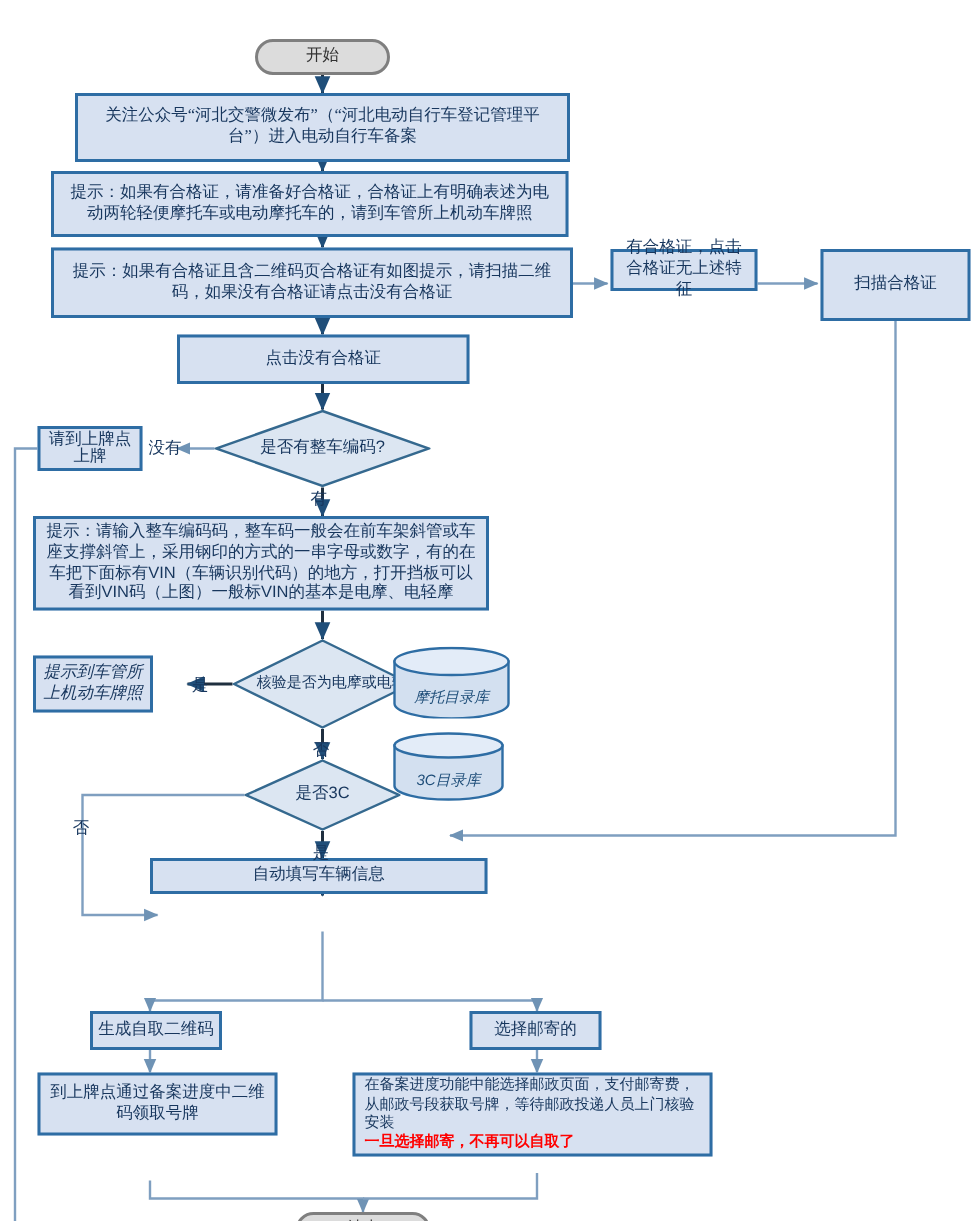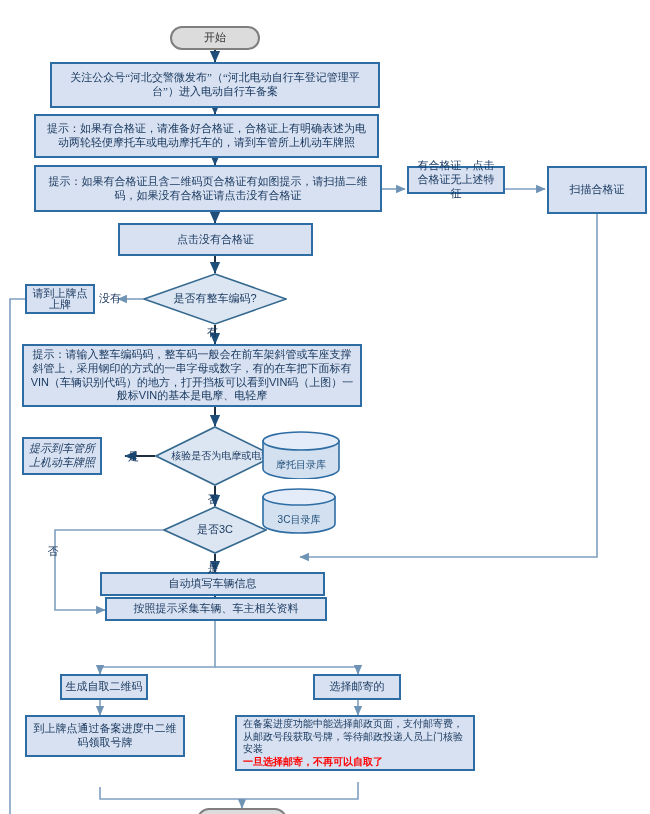--- a/index.html
+++ b/index.html
@@ -9,21 +9,21 @@
   svg.edges{position:absolute;left:0;top:0;width:650px;height:814px;}
   .node{position:absolute;box-sizing:border-box;display:flex;align-items:center;
         justify-content:center;text-align:center;color:#17365d;line-height:1.25;}
   .proc{background:#d7e1f1;border:2px solid #2e6da4;}
   .term{background:#dcdcdc;border:2px solid #7f7f7f;border-radius:16px;color:#333333;}
   .diamond-wrap{position:absolute;}
   .dlabel{position:absolute;left:0;top:0;width:100%;height:100%;display:flex;
           align-items:center;justify-content:center;text-align:right;color:#17365d;
           line-height:1.2;}
   .db-label{position:absolute;left:0;top:0;width:100%;height:100%;display:flex;
-          align-items:center;justify-content:center;text-align:center;color:#1f4e79;}
+          align-items:center;justify-content:center;text-align:center;color:#1f4e79;font-style:italic;}
   .elabel{position:absolute;color:#17365d;white-space:nowrap;}
   .elabel.vert{writing-mode:vertical-rl;text-orientation:upright;}
   .tip{justify-content:center;padding:2px 6px;}
   .tip p{margin:0;}
   .warn{color:#ff0000;font-weight:bold;}
   .leftalign{text-align:left;justify-content:flex-start;}
   .overflowbox{overflow:visible;}
 </style>
 </head>
 <body>
@@ -128,21 +128,21 @@
     <span style="display:block;width:64px;line-height:1.0;">请到上牌点上牌</span>
   </div>
 
   <div class="diamond-wrap" style="left:143px;top:251px;width:144px;height:52px;">
     <svg width="144" height="52" viewBox="0 0 144 52" xmlns="http://www.w3.org/2000/svg">
       <polygon points="72,1 143,26 72,51 1,26" fill="#dce6f2" stroke="#35698f" stroke-width="1.6"></polygon>
     </svg>
     <div class="dlabel" style="font-size:11px;">是否有整车编码?</div>
   </div>
 
-  <div class="node proc tip" style="left:22px;top:322px;width:340px;height:63px;font-size:11px;">
+  <div class="node proc tip" style="left:22px;top:322px;width:304px;height:63px;font-size:11px;">
     <span>提示：请输入整车编码码，整车码一般会在前车架斜管或车座支撑斜管上，采用钢印的方式的一串字母或数字，有的在车把下面标有VIN（车辆识别代码）的地方，打开挡板可以看到VIN码（上图）一般标VIN的基本是电摩、电轻摩</span>
   </div>
 
   <div class="node proc" style="left:22px;top:415px;width:80px;height:38px;font-size:11px;font-style:italic;">
     <span>提示到车管所上机动车牌照</span>
   </div>
 
   <div class="diamond-wrap" style="left:155px;top:404px;width:120px;height:60px;">
     <svg width="120" height="60" viewBox="0 0 120 60" xmlns="http://www.w3.org/2000/svg">
       <polygon points="60,1 119,30 60,59 1,30" fill="#dce6f2" stroke="#35698f" stroke-width="1.6"></polygon>
@@ -170,23 +170,20 @@
       <path d="M1,9 L1,36 A36,9 0 0 0 73,36 L73,9 Z" fill="#d3e0f0" stroke="#2e6da4" stroke-width="1.6"></path>
       <ellipse cx="37" cy="9" rx="36" ry="8" fill="#e3ecf8" stroke="#2e6da4" stroke-width="1.6"></ellipse>
     </svg>
     <div class="db-label" style="font-size:10px;padding-top:9px;">3C目录库</div>
   </div>
 
   <div class="node proc" style="left:100px;top:550px;width:225px;height:24px;font-size:11px;">
     <span>自动填写车辆信息</span>
   </div>
 
-  <div class="node proc" style="left:105px;top:575px;width:222px;height:24px;font-size:11px;">
-    <span>按照提示采集车辆、车主相关资料</span>
-  </div>
 
   <div class="node proc" style="left:60px;top:652px;width:88px;height:26px;font-size:11px;">
     <span>生成自取二维码</span>
   </div>
 
   <div class="node proc" style="left:313px;top:652px;width:88px;height:26px;font-size:11px;">
     <span>选择邮寄的</span>
   </div>
 
   <div class="node proc tip" style="left:25px;top:693px;width:160px;height:42px;font-size:11px;">

